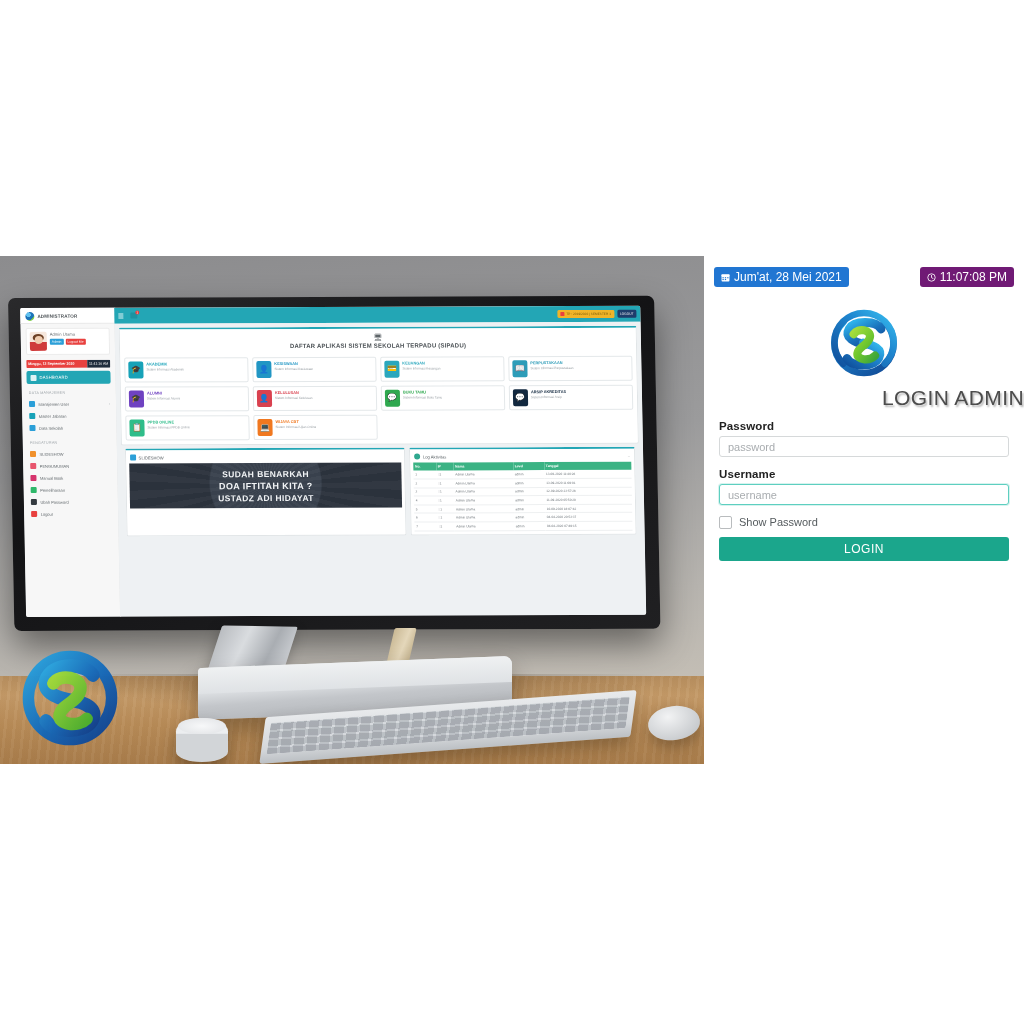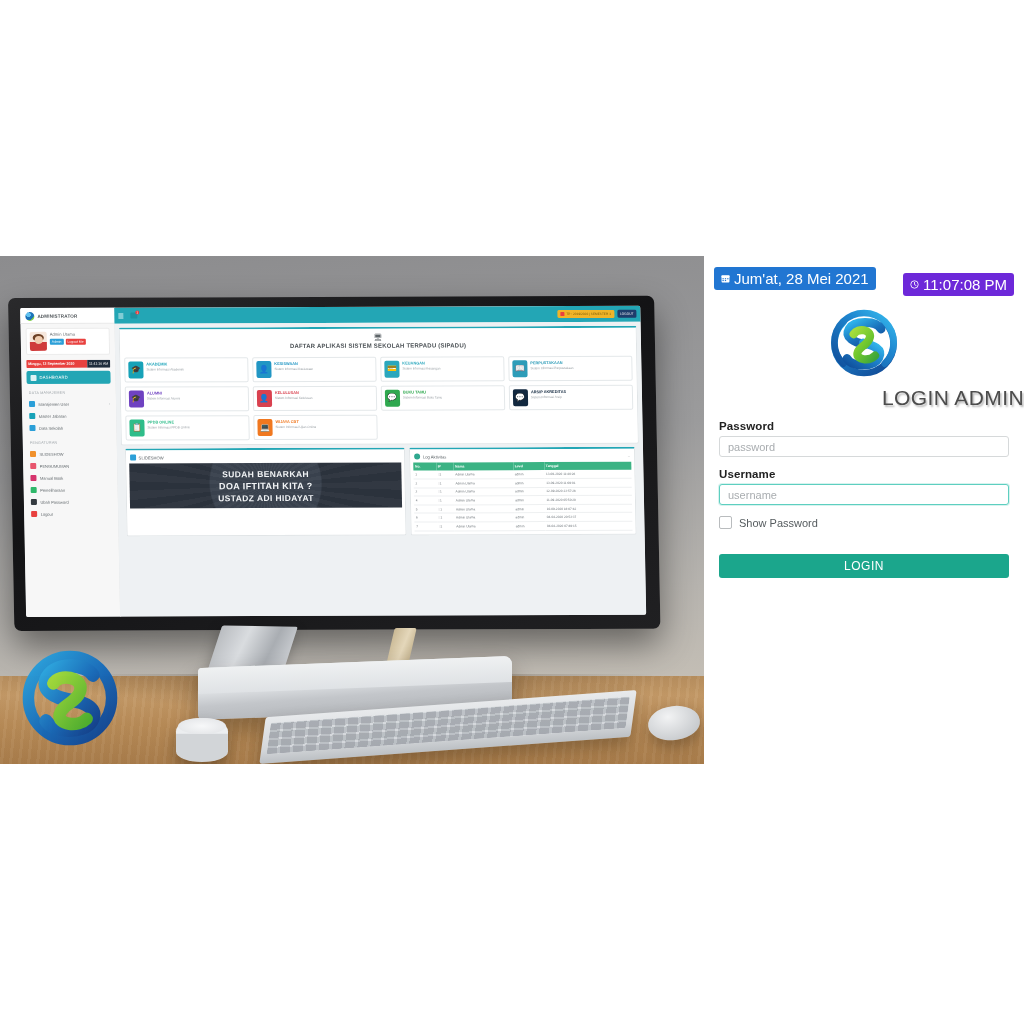--- a/index.html
+++ b/index.html
@@ -275,26 +275,26 @@
     width:320px; height:508px;
     background:#ffffff;
     box-sizing:border-box;
     padding:0;
   }
   .badges{
     position:relative; height:34px;
   }
   .badge{
     position:absolute; top:11px;
-    color:#fff; font-size:15px; border-radius:3px;
+    color:#fff; font-size:12px; border-radius:3px;
     padding:4px 7px; display:flex; align-items:center; gap:4px;
     white-space:nowrap; line-height:1;
   }
   .badge-date{ left:10px; background:#2176d2; }
-  .badge-time{ right:10px; background:#6d28d9;margin-top:6px; }
+  .badge-time{ right:10px; background:#701a75; }
   .badge svg{ display:block; }
 
   .logo-wrap{
     display:flex; justify-content:center; margin-top:16px;
   }
   .logo-wrap svg{ display:block; }
 
   .login-title{
     text-align:right;
     font-size:21px;
@@ -316,21 +316,21 @@
     font-size:11px; color:#6f6f6f;
     font-family:"Liberation Sans", sans-serif;
     border:1px solid #d6d9da; border-radius:3px;
     background:#fff; outline:none;
   }
   .fld-input.focused{ border-color:#5ecfc0; box-shadow:0 0 0 1px rgba(94,207,192,.25);}
   .fld-input::placeholder{ color:#a9adb0; }
   .fld{ margin-bottom:11px; }
 
   .showpw{
-    display:flex; align-items:center; gap:7px; margin:2px 0 25px 0;
+    display:flex; gap:7px; margin:2px 0 8px 0;
   }
   .cb{
     width:11px;height:11px; border:1.4px solid #b9bcbe; border-radius:2px; background:#fff;
     flex:none;
   }
   .showpw-label{ font-size:11px; color:#555b5e; }
 
   .login-btn{
     display:block; width:100%; box-sizing:border-box;
     background:#1ba68c; color:#fff;

